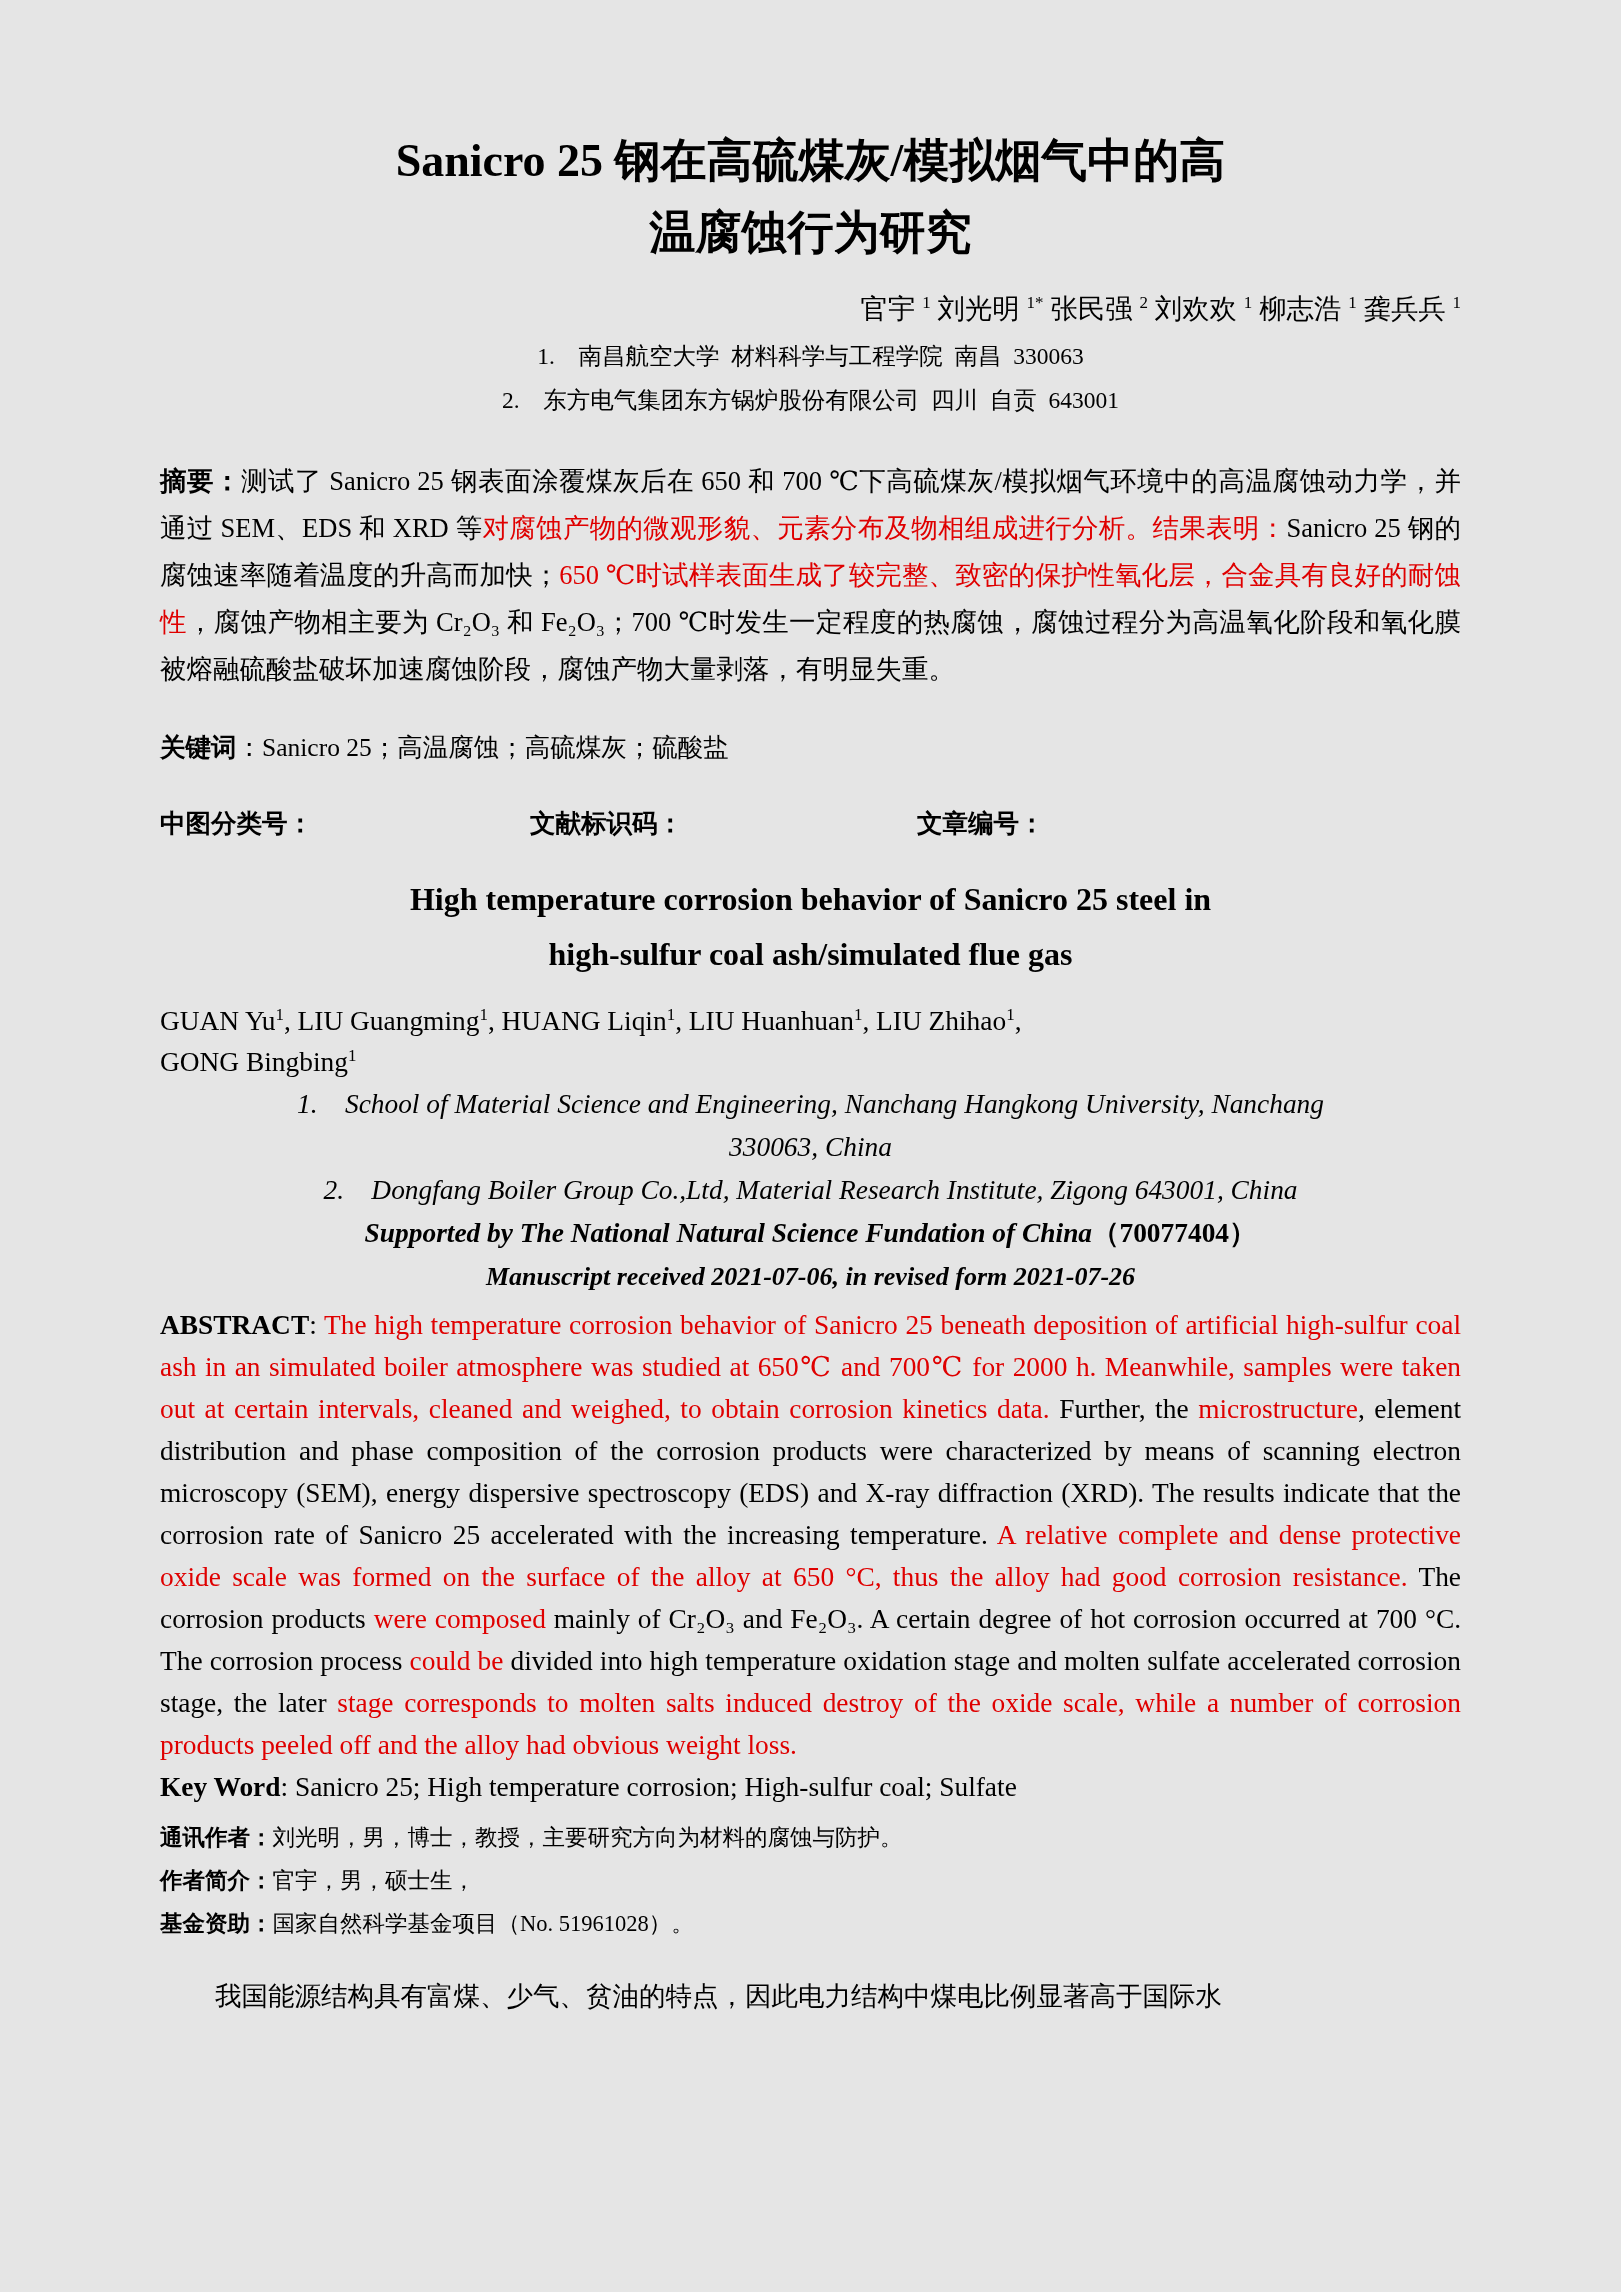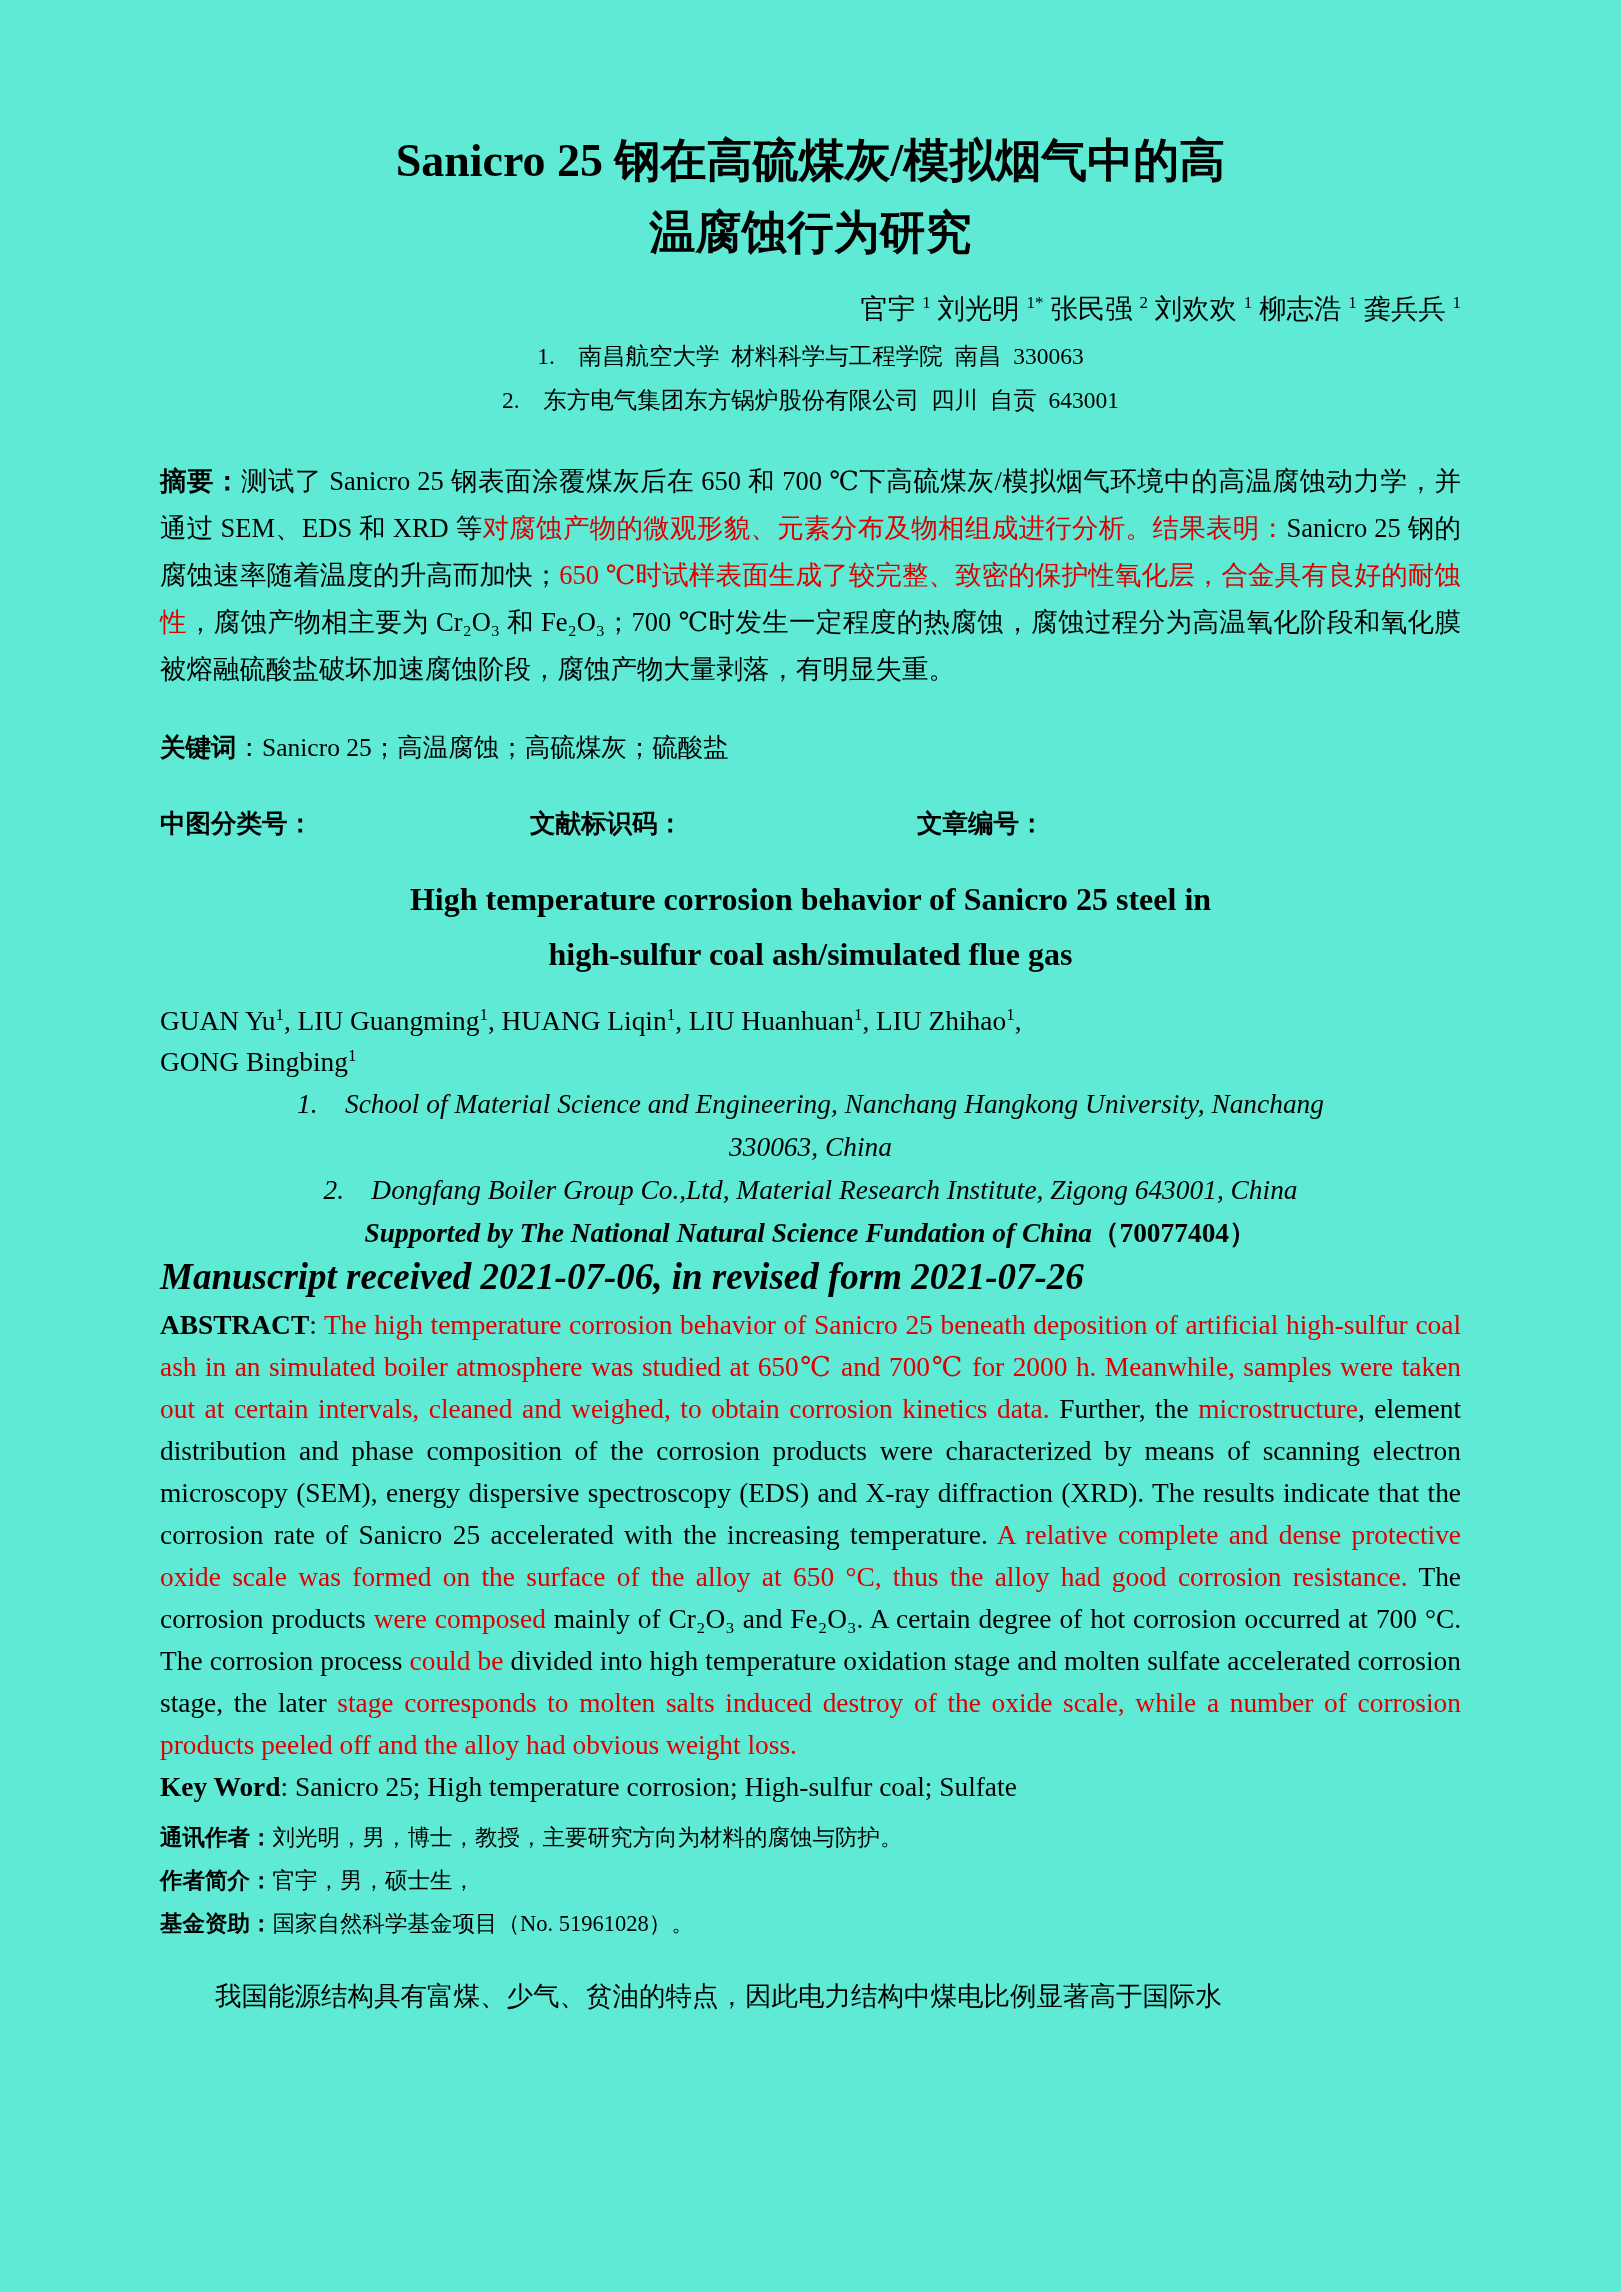--- a/index.html
+++ b/index.html
@@ -1,17 +1,17 @@
 <!DOCTYPE html>
 <html><head>
 <meta charset="utf-8">
 <style>
   html,body{margin:0;padding:0;background:#ffffff;}
   .page{
-    width:1621px;height:2293px;background:#5eead4;color:#000;
+    width:1621px;height:2293px;background:#e5e5e5;color:#000;
     font-family:"Liberation Serif","DejaVu Serif",serif;
     position:relative;overflow:hidden;
   }
   .inner{padding:125px 160px 0 160px;}
   .pre{white-space:pre;}
   .title-zh{font-size:46px;font-weight:bold;line-height:72px;text-align:center;}
   .authors-zh{font-size:27.4px;margin-top:21.6px;text-align:right;}
   .aff-zh{font-size:23.5px;line-height:44px;margin-top:7.8px;text-align:center;}
   .abstract-zh{font-size:26.5px;line-height:47px;margin-top:36px;text-align:justify;}
   .lbl-zh{font-weight:bold;font-family:"Liberation Sans","DejaVu Sans",sans-serif;}
@@ -19,21 +19,21 @@
   .class-line{font-size:25.5px;font-weight:bold;margin-top:41px;display:flex;
     font-family:"Liberation Sans","DejaVu Sans",sans-serif;}
   .class-line span{display:inline-block;}
   .class-f1{width:370px;}
   .class-f2{width:387px;}
   .title-en{font-size:32px;font-weight:bold;line-height:55px;margin-top:31px;text-align:center;}
   .authors-en{font-size:27.4px;line-height:41px;margin-top:19px;text-align:left;}
   .aff-en{font-size:27.4px;line-height:43px;font-style:italic;text-align:center;}
   .correspondent{font-size:27.4px;line-height:43px;font-style:italic;font-weight:bold;text-align:center;}
   .supported{font-size:27.4px;line-height:43px;font-style:italic;font-weight:bold;text-align:center;}
-  .manuscript{font-size:37px;line-height:43px;font-style:italic;font-weight:bold;}
+  .manuscript{font-size:26px;line-height:43px;font-style:italic;font-weight:bold;text-align:center;}
   .abstract-en{font-size:27.4px;line-height:42px;margin-top:5.9px;text-align:justify;}
   .lbl-en{font-weight:bold;}
   .keywords-en{font-size:27.4px;line-height:42px;}
   .bios{font-size:22.5px;line-height:43px;margin-top:7.8px;}
   .bio-label{font-weight:bold;font-family:"Liberation Sans","DejaVu Sans",sans-serif;}
   .intro{font-size:26.5px;margin-top:33px;text-indent:55px;text-align:justify;}
   sup{font-size:0.62em;line-height:0;}
 </style>
 </head>
 <body>

